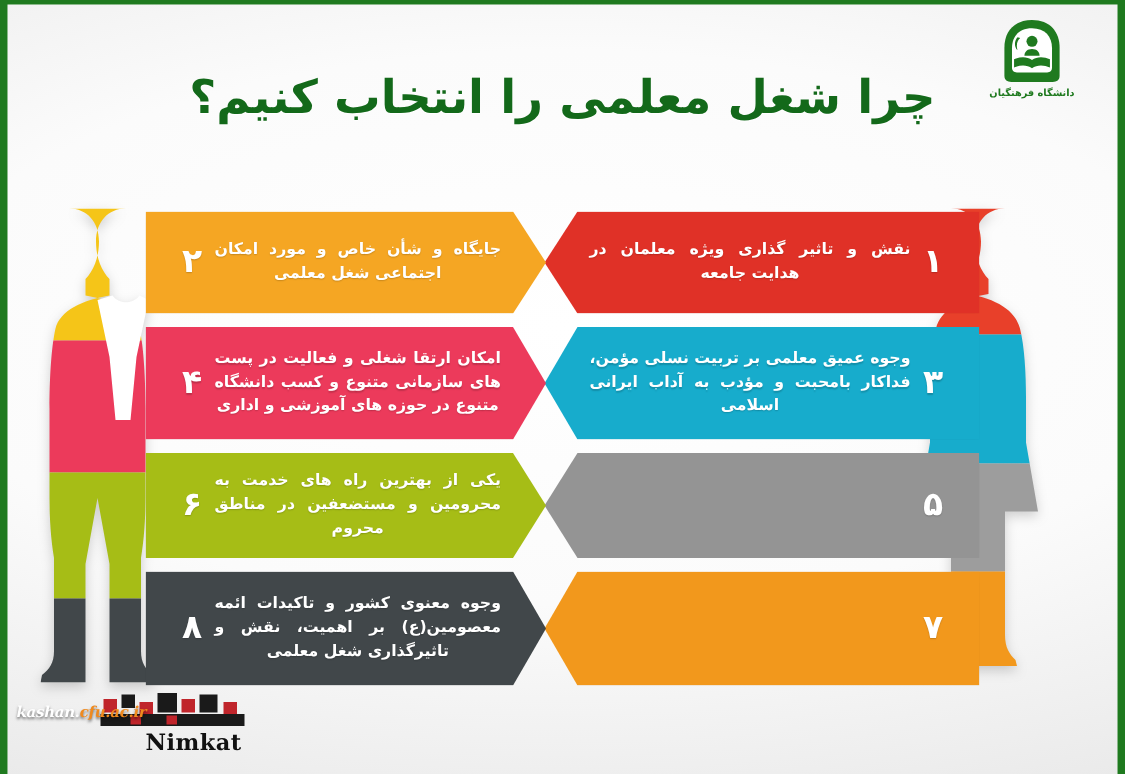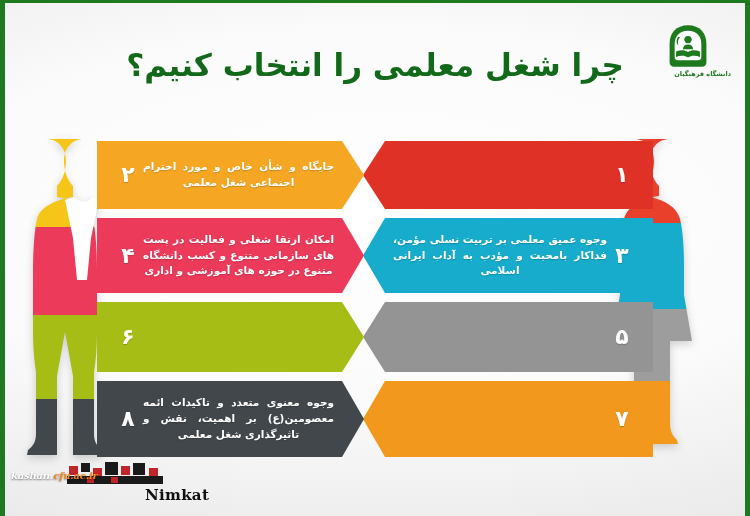--- a/index.html
+++ b/index.html
@@ -15,22 +15,22 @@
     border-left:5px solid #1f7a1f;
     border-right:5px solid #1f7a1f;
     border-top:3px solid #1f7a1f;
     background:
       radial-gradient(ellipse 130% 80% at 50% 42%, #ffffff 0%, #fbfbfb 45%, #ececec 78%, #e2e2e2 100%);
     overflow:hidden;
   }
 
   
   .logo-wrap{
-    position:absolute;top:20px;right:14px;width:86px;height:70px;
-    text-align:right;
+    position:absolute;top:8px;right:14px;width:86px;height:70px;
+    text-align:center;
   }
   .logo-mark{width:46px;height:46px;margin:0 auto;display:block;}
   .logo-caption{
     font-size:6.5px;color:#1f7a1f;font-weight:bold;margin-top:1px;
     letter-spacing:.2px;
   }
   .title{
     position:absolute;top:44px;left:0;right:0;
     text-align:center;
     font-size:31px;font-weight:bold;color:#13691a;
@@ -84,21 +84,21 @@
   }
 
   
   .nimkat{
     position:absolute;left:58px;bottom:12px;width:118px;height:44px;
   }
   .nimkat svg{display:block;}
   .nimkat-word{
     font-family:"DejaVu Serif","Liberation Serif",serif;
     font-size:15px;color:#111;font-weight:bold;letter-spacing:.3px;
-    position:absolute;left:34px;bottom:0;margin-left:48px;
+    position:absolute;left:34px;bottom:0;
   }
   .watermark{
     position:absolute;left:6px;bottom:35px;
     font-family:"DejaVu Serif","Liberation Serif",serif;
     font-size:10px;font-weight:bold;font-style:italic;
     letter-spacing:-.2px;
     text-shadow:0 1px 2px rgba(0,0,0,.55);
     white-space:nowrap;
     margin-top:41px;
   }
@@ -165,54 +165,56 @@
         <rect x="0" y="246" width="122" height="80" fill="#f2981c"></rect>
       </g>
     </svg>
   </div>
 
   <div class="rows">
 
     <div class="row">
       <div class="arrow right" style="top: 0px; height: 68px; width: 290px; background: rgb(224, 49, 39);">
         <div class="num">۱</div>
+        <div class="txt">نقش و تاثیر گذاری ویژه معلمان در هدایت جامعه</div>
       </div>
       <div class="arrow left" style="top: 0px; height: 68px; width: 267px; background: rgb(245, 166, 35);">
         <div class="num">۲</div>
-        <div class="txt">جایگاه و شأن خاص و مورد احترام اجتماعی شغل معلمی</div>
+        <div class="txt">جایگاه و شأن خاص و مورد امکان اجتماعی شغل معلمی</div>
       </div>
     </div>
 
     <div class="row">
       <div class="arrow right" style="top: 77px; height: 75px; width: 290px; background: rgb(23, 172, 204);">
         <div class="num">۳</div>
         <div class="txt">وجوه عمیق معلمی بر تربیت نسلی مؤمن، فداکار بامحبت و مؤدب به آداب ایرانی اسلامی</div>
       </div>
       <div class="arrow left" style="top: 77px; height: 75px; width: 267px; background: rgb(236, 58, 91);">
         <div class="num">۴</div>
         <div class="txt">امکان ارتقا شغلی و فعالیت در پست های سازمانی متنوع و کسب دانشگاه متنوع در حوزه های آموزشی و اداری</div>
       </div>
     </div>
 
     <div class="row">
       <div class="arrow right" style="top: 161px; height: 70px; width: 290px; background: rgb(148, 148, 148);">
         <div class="num">۵</div>
       </div>
       <div class="arrow left" style="top: 161px; height: 70px; width: 267px; background: rgb(166, 189, 22);">
         <div class="num">۶</div>
+        <div class="txt">یکی از بهترین راه های خدمت به محرومین و مستضعفین در مناطق محروم</div>
       </div>
     </div>
 
     <div class="row">
       <div class="arrow right" style="top: 240px; height: 76px; width: 290px; background: rgb(242, 152, 28);">
         <div class="num">۷</div>
       </div>
       <div class="arrow left" style="top: 240px; height: 76px; width: 267px; background: rgb(65, 71, 74);">
         <div class="num">۸</div>
-        <div class="txt">وجوه معنوی متعدد و تاکیدات ائمه معصومین(ع) بر اهمیت، نقش و تاثیرگذاری شغل معلمی</div>
+        <div class="txt">وجوه معنوی کشور و تاکیدات ائمه معصومین(ع) بر اهمیت، نقش و تاثیرگذاری شغل معلمی</div>
       </div>
     </div>
 
   </div>
 
   <div class="nimkat">
     <svg width="118" height="28" viewBox="0 0 118 28">
       <rect x="6" y="6" width="9" height="9" fill="#c0252b"></rect>
       <rect x="18" y="3" width="9" height="9" fill="#1a1a1a"></rect>
       <rect x="30" y="8" width="9" height="9" fill="#c0252b"></rect>

